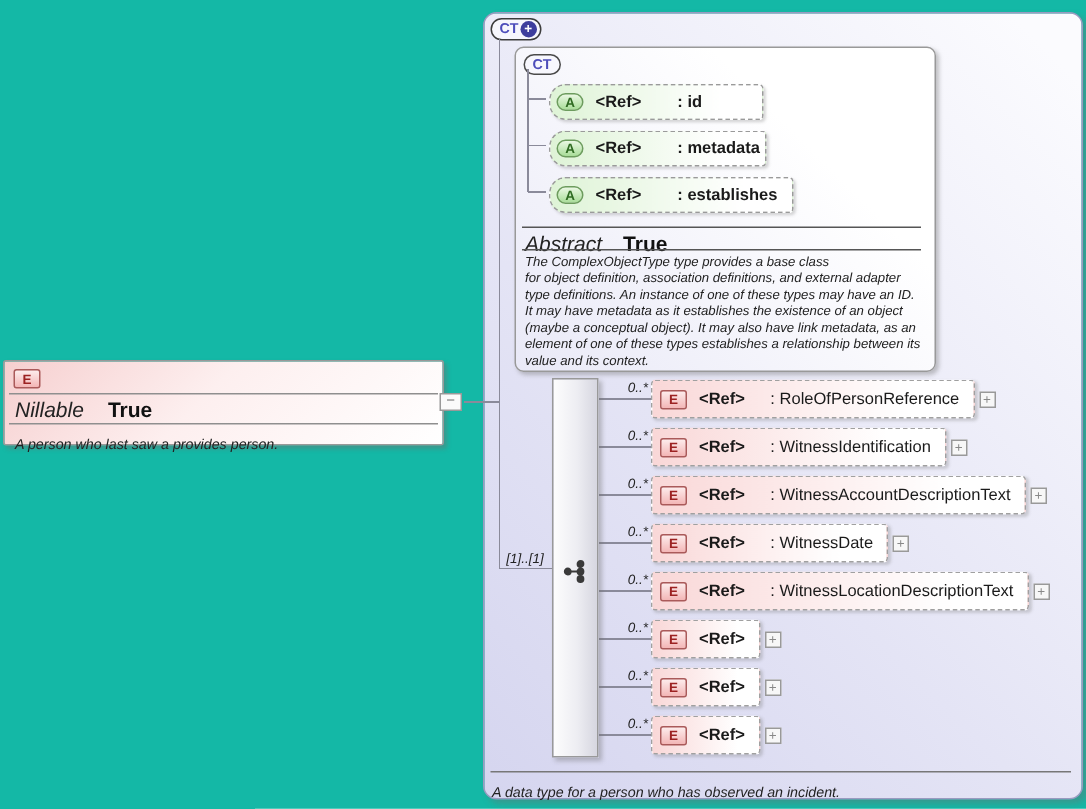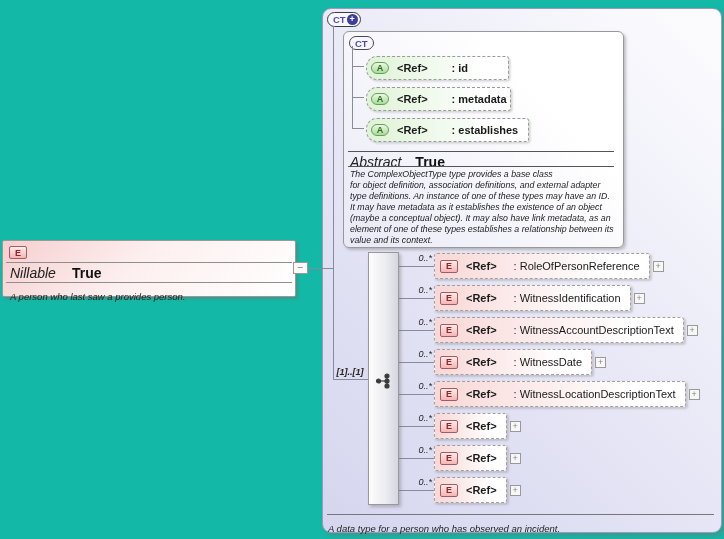--- a/index.html
+++ b/index.html
@@ -98,21 +98,21 @@
   
   .seq-bar {
     position:absolute; left:368px; top:252px; width:31px; height:253px; z-index:4;
     border:1px solid #999;
     background:linear-gradient(90deg,#fdfdfd 0%,#ededf2 55%,#d6d6e0 100%);
     box-shadow:2px 2px 3px rgba(110,110,110,0.4);
   }
   .seq-glyph { position:absolute; left:6px; top:119px; }
   .seq-card {
     position:absolute; left:334px; top:367px; width:32px; z-index:4;
-    font-size:9px; font-style:italic; font-weight:bold; color:#222; text-align:center;
+    font-size:9px; font-style:italic; font-weight:normal; color:#222; text-align:center;
   }
   
   .el-row {
     position:absolute; left:411px; display:flex; align-items:center; height:26px; z-index:4;
   }
   .el-card {
     width:21px; text-align:right; margin-right:2px;
     font-size:9px; font-style:italic; color:#222; transform:translateY(-8px); flex:0 0 auto;
   }
   .el-capsule {

